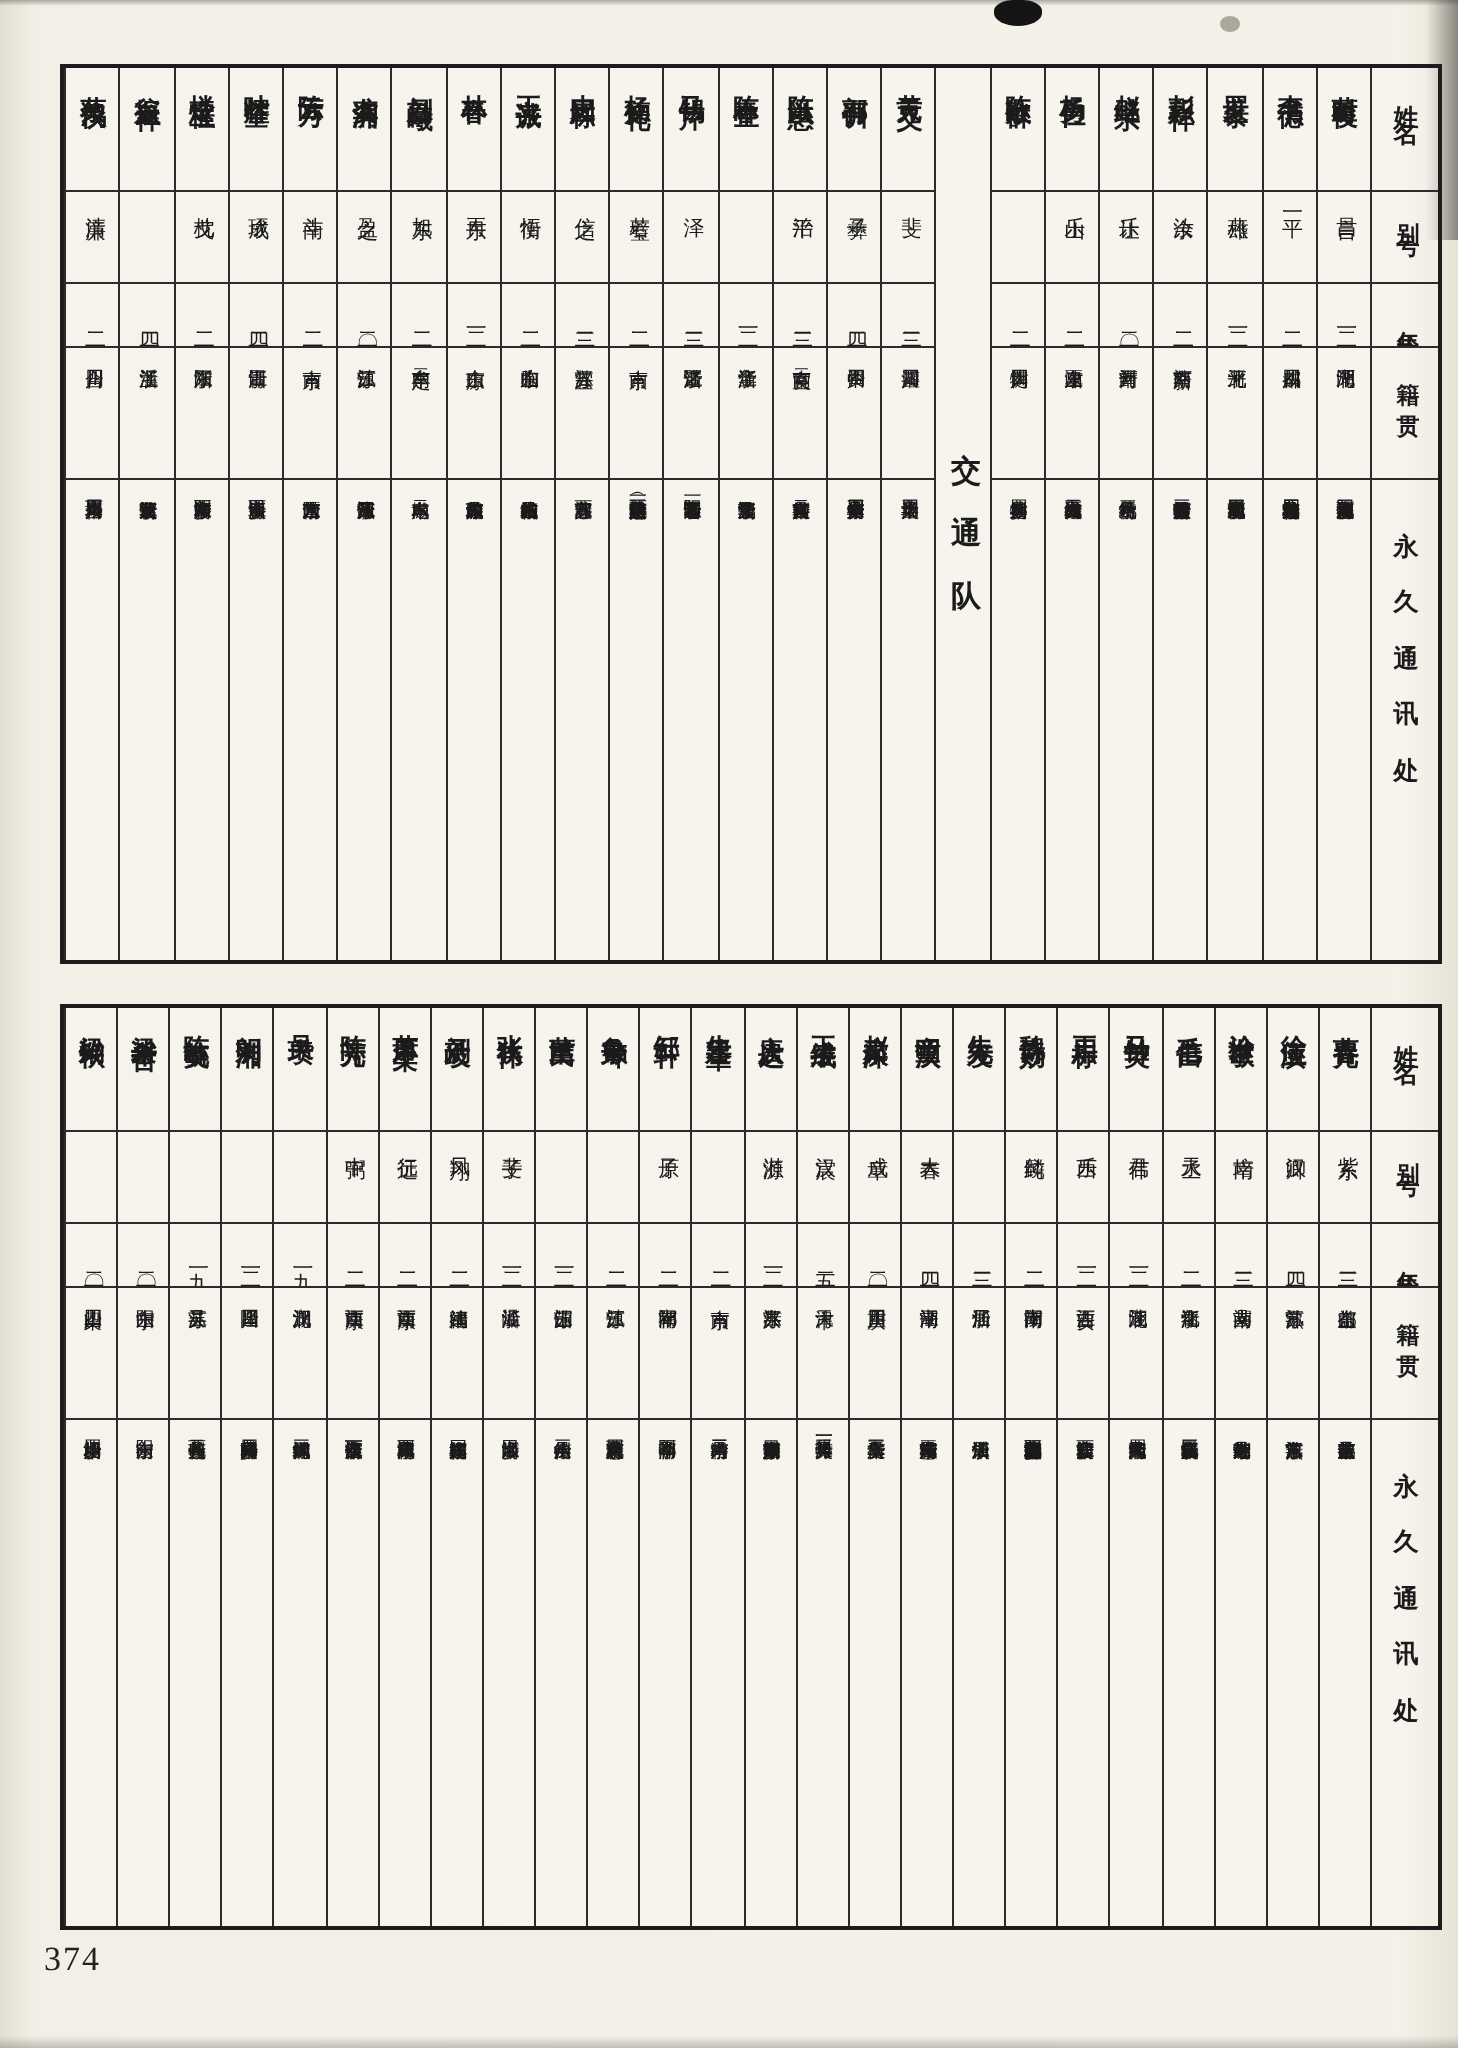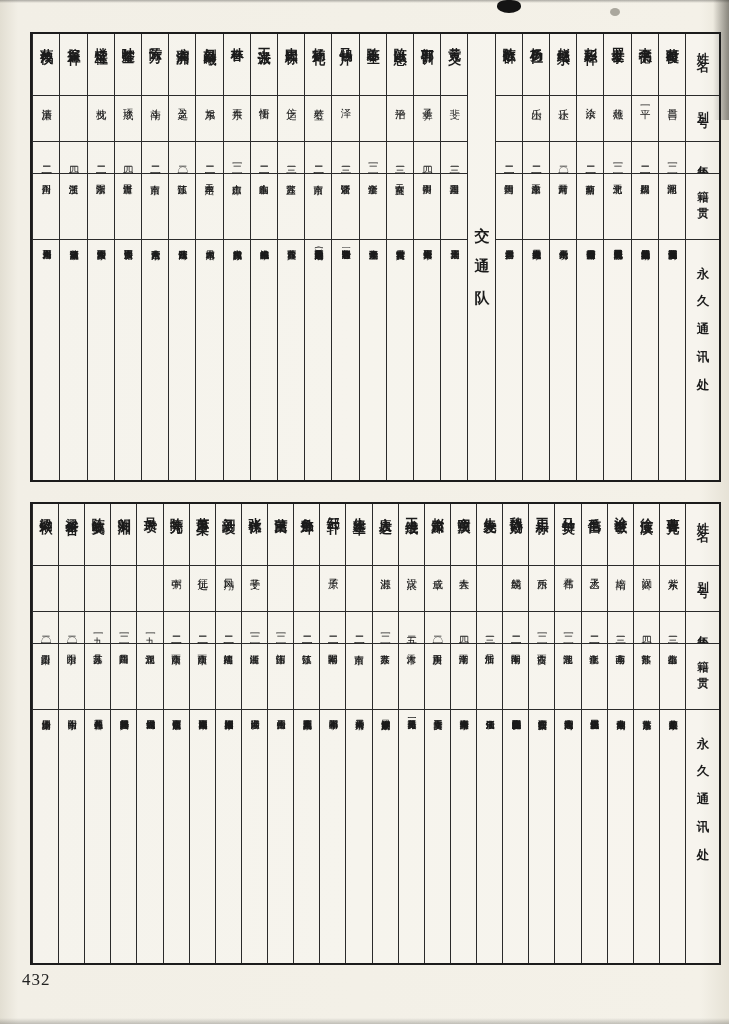--- a/index.html
+++ b/index.html
@@ -920,14 +920,14 @@
         </div>
         <div class="cell native">
           <span class="vtext tnative">四川梁山</span>
         </div>
         <div class="cell addr">
           <span class="vtext taddr">四川梁山沙塘场</span>
         </div>
       </div>
     </div>
 
-  <div class="page-num">432</div>
+  <div class="page-num">374</div>
 </div>
 
 </body></html>

